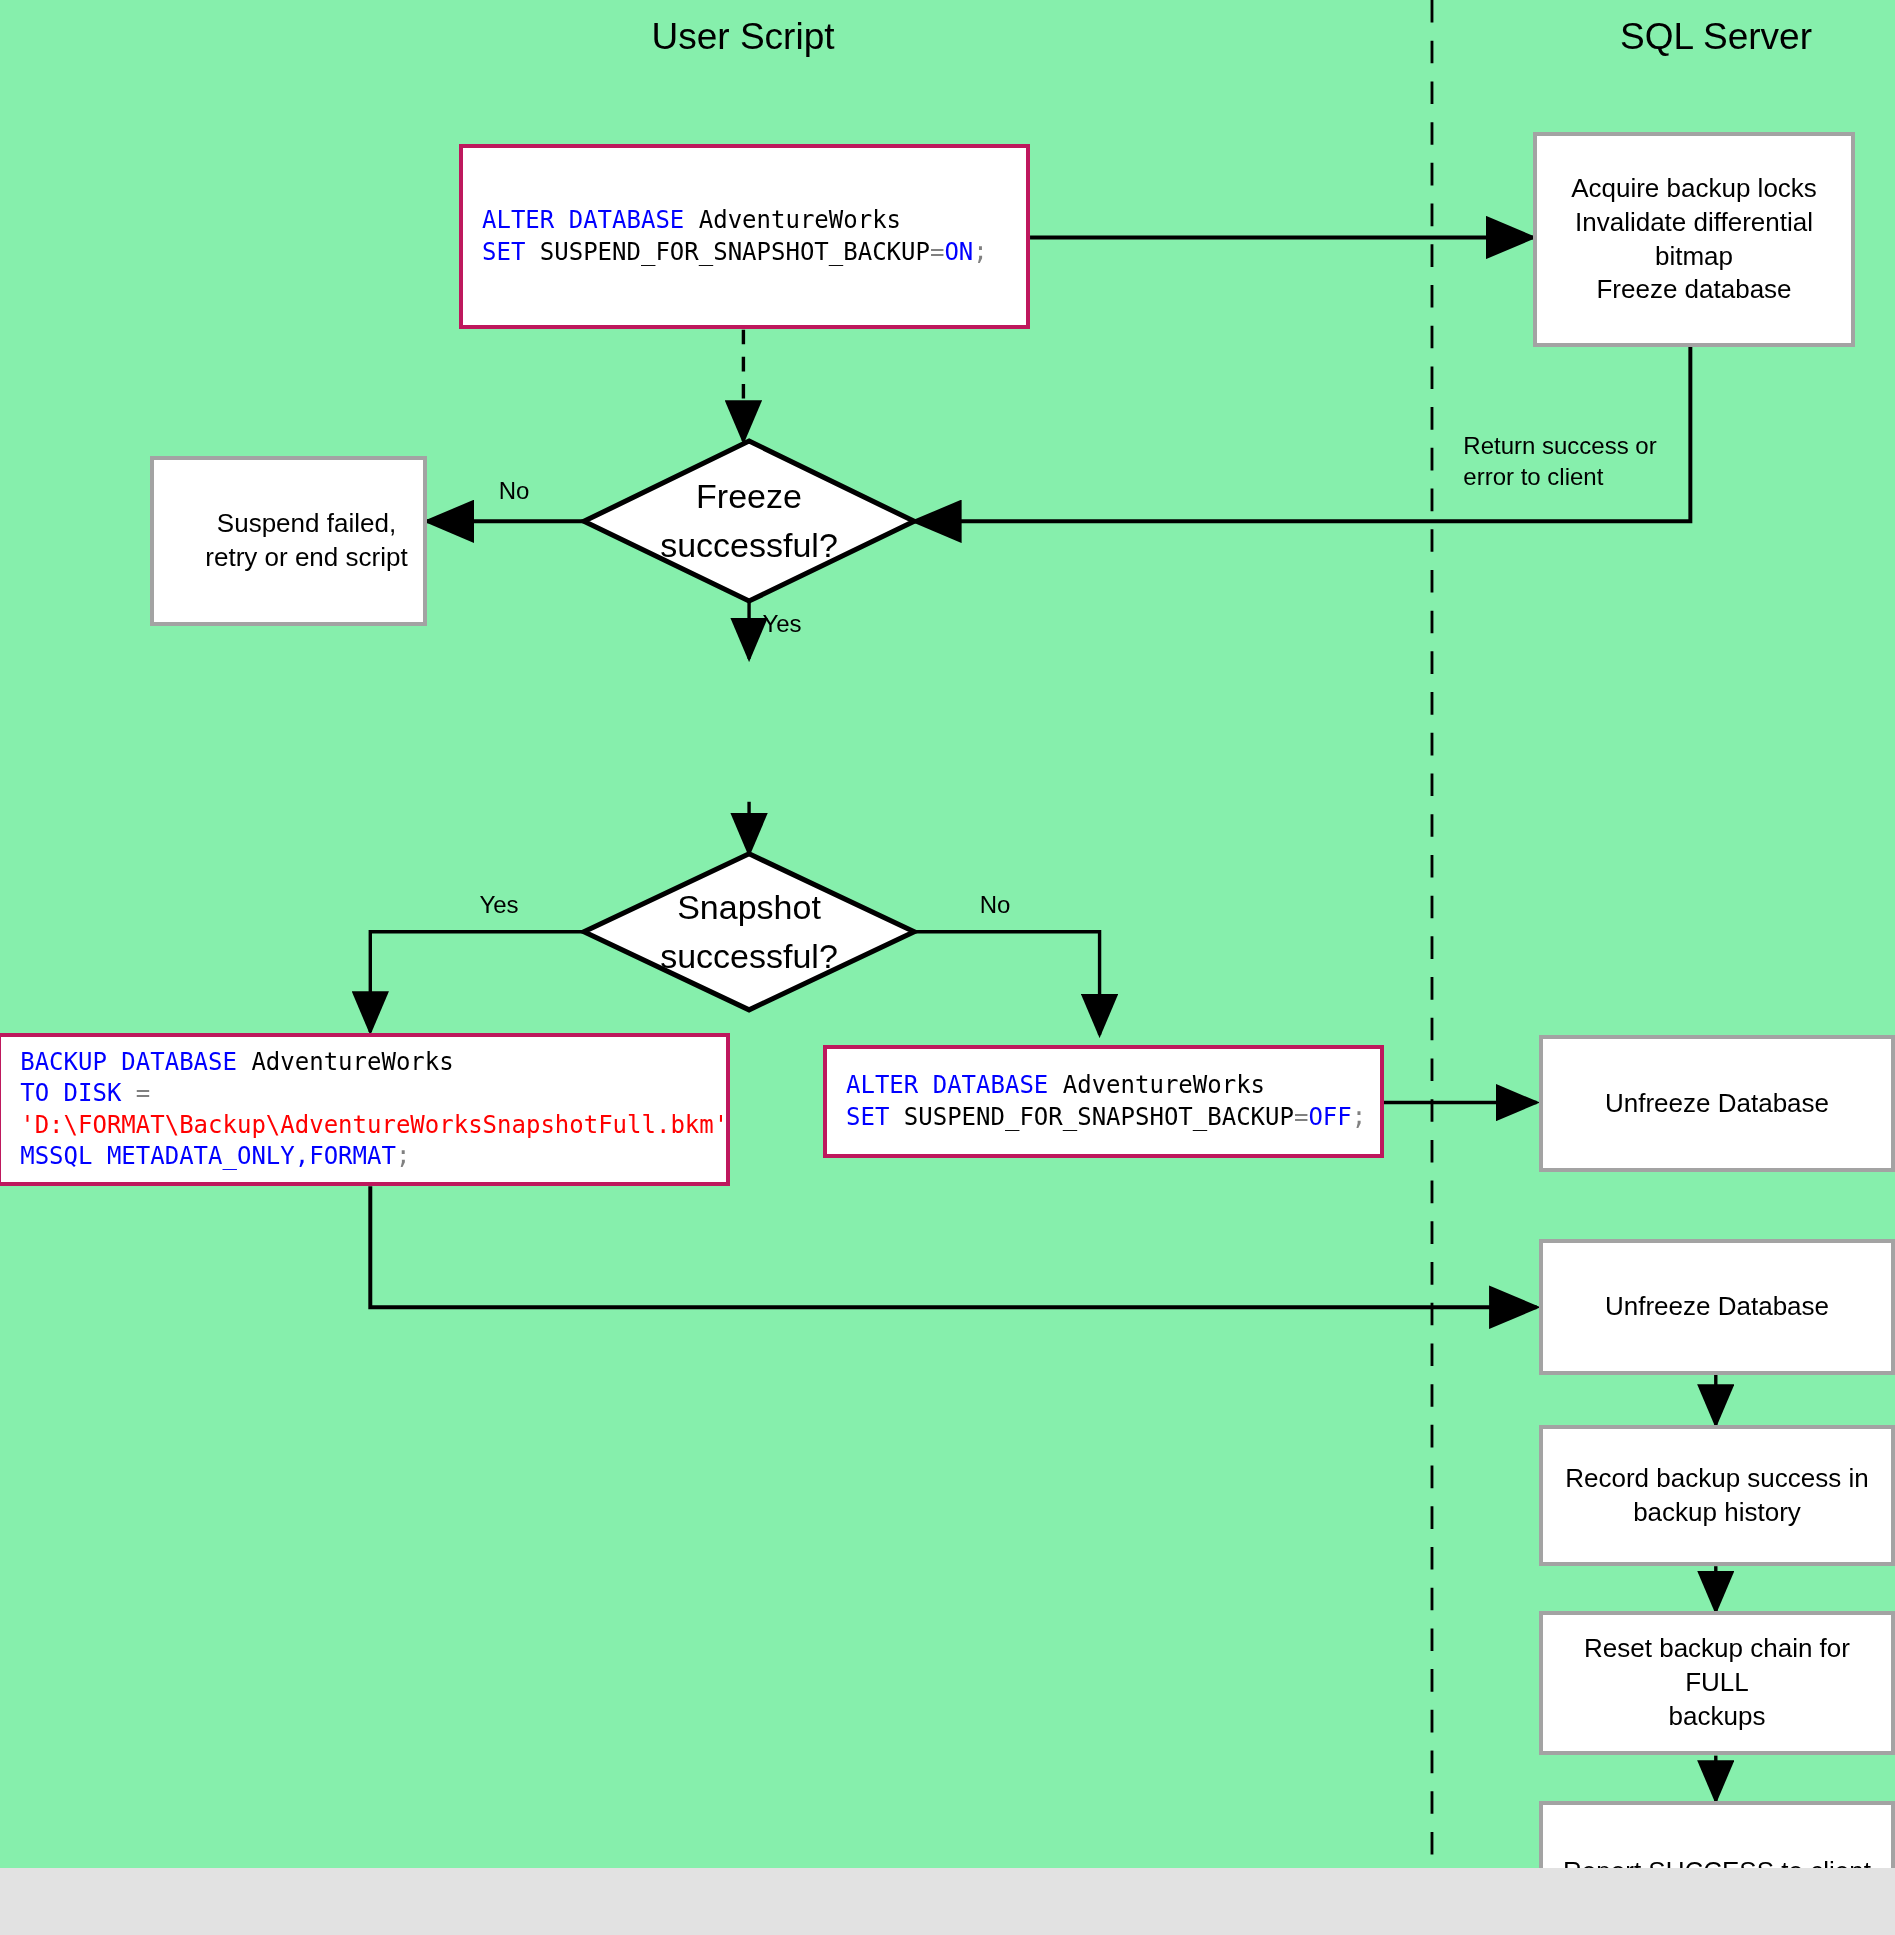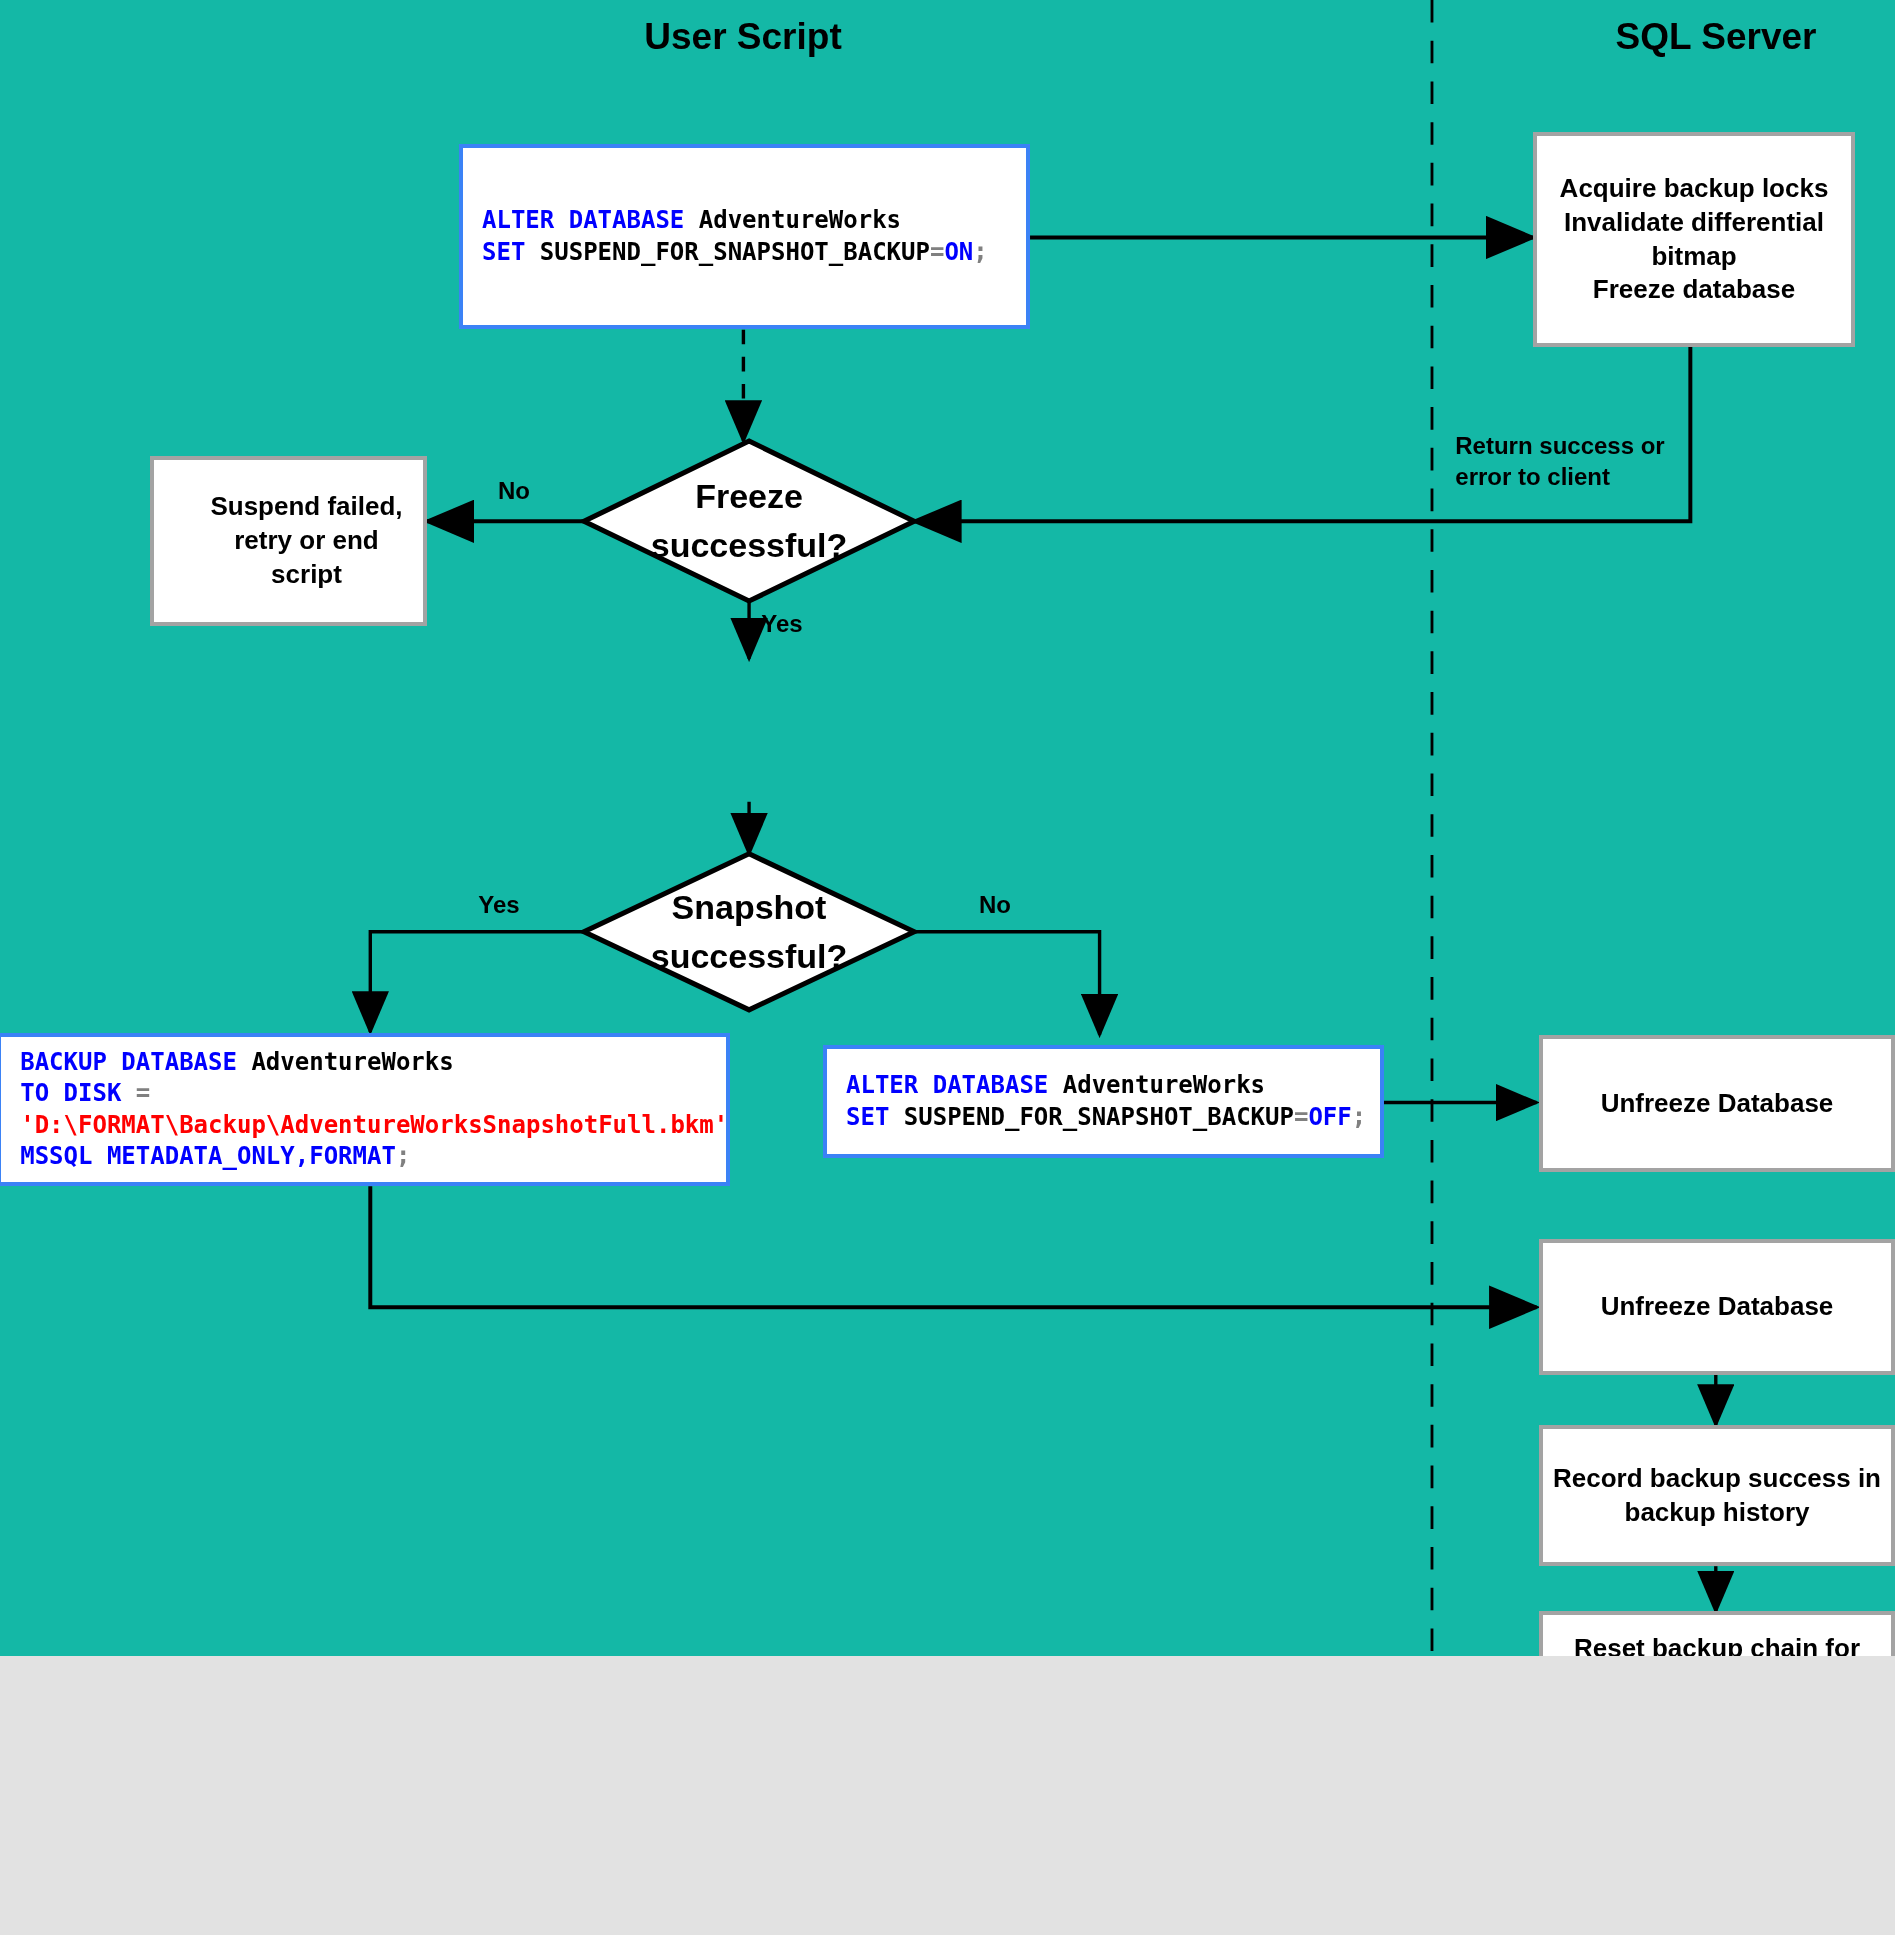--- a/index.html
+++ b/index.html
@@ -1,24 +1,24 @@
 <!DOCTYPE html>
 <html style="font-size:9px"><head>
 <meta charset="utf-8">
 <style>
   html,body{margin:0;padding:0;background:#e2e2e2;}
-  #root{position:relative;width:1895px;height:1656px;background:#14b8a6;
-        font-family:"Liberation Sans",sans-serif;overflow:hidden;font-weight:bold;}
+  #root{position:relative;width:1895px;height:1868px;background:#86efac;
+        font-family:"Liberation Sans",sans-serif;overflow:hidden;}
   svg.layer{position:absolute;left:0;top:0;width:1895px;height:1936px;pointer-events:none;}
   .lane-title{position:absolute;font-size:37px;color:#000;text-align:center;
               white-space:nowrap;transform:translateX(-50%);}
   .node{position:absolute;box-sizing:border-box;background:#fff;border:4px solid #a3a3a3;
         display:flex;align-items:center;justify-content:center;}
   .node .txt{font-size:26px;line-height:1.30;color:#000;text-align:center;padding:0 8px;}
-  .code{position:absolute;box-sizing:border-box;background:#fff;border:4px solid #3b82f6;
+  .code{position:absolute;box-sizing:border-box;background:#fff;border:4px solid #be185d;
         display:flex;align-items:center;}
   .code pre{margin:0;padding:0 0 0 19px;font-family:"DejaVu Sans Mono",monospace;
             font-size:24px;line-height:1.30;color:#000;white-space:pre;}
   .kw{color:#0000ff;}
   .str{color:#ff0000;}
   .op{color:#808080;}
   .edge-label{position:absolute;font-size:24px;color:#000;white-space:nowrap;
               text-align:left;transform:translateX(-50%);line-height:1.3;}
   .diamond-label{position:absolute;font-size:34px;color:#000;text-align:center;
                  white-space:nowrap;transform:translate(-50%,-50%);line-height:1.45;}

